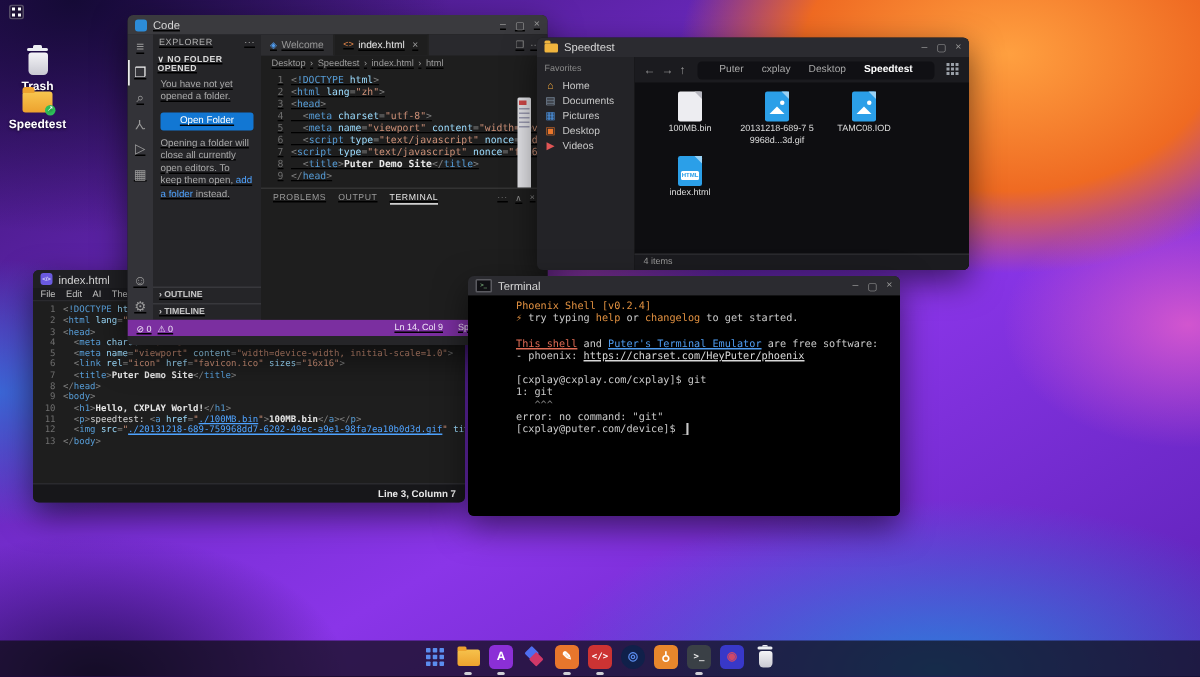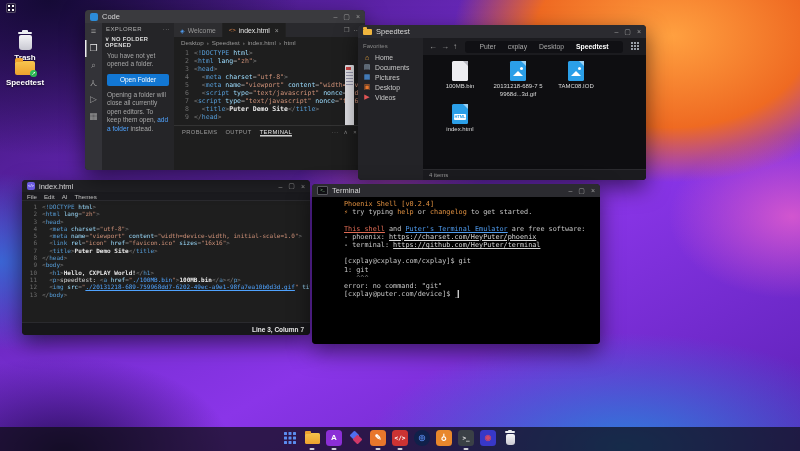--- a/index.html
+++ b/index.html
@@ -32,21 +32,21 @@
   #puter-logo{position:absolute;left:6px;top:3px;width:10px;height:10px;border-radius:2px;background:rgba(30,20,50,.8);
     box-shadow:inset 0 0 0 1px rgba(255,255,255,.25);}
   #puter-logo i{position:absolute;left:2px;top:2px;width:2px;height:2px;background:#fff;box-shadow:4px 0 #fff,0 4px #fff,4px 4px #fff;}
   
   .mono,.cl,.trow{font-family:"DejaVu Sans Mono",monospace;}
   .cl{display:flex;white-space:pre;overflow:hidden;}
   .ln{width:15px;text-align:right;padding-right:5px;color:#6e6e6e;flex:none;}
   .tk-tag{color:#569cd6}.tk-attr{color:#9cdcfe}.tk-str{color:#ce9178}.tk-pun{color:#808080}
   .tk-txt{color:#d4d4d4}.tk-lnk{color:#4fa3ff;text-decoration:underline}.tk-bold{color:#e8e8e8;font-weight:bold}
   
-  #vscode{left:85px;top:10px;width:280px;height:160px;z-index:3;background:#252528;}
+  #vscode{left:85px;top:10px;width:280px;height:220px;z-index:3;background:#252528;text-decoration:underline;}
   #vscode .tbar{height:13px;background:#3a3a3e;}
   .vs-logo{width:8px;height:8px;border-radius:2px;background:#2c8cd8;flex:none;}
   #vs-body{display:flex;height:190px;}
   #vs-activity{width:17px;background:#333338;display:flex;flex-direction:column;align-items:center;color:#9a9a9a;font-size:9px;}
   #vs-activity .ai{height:17px;line-height:17px;width:100%;text-align:center;}
   #vs-activity .ai.active{color:#ececec;box-shadow:inset 1.5px 0 0 #ececec;}
   #vs-activity .spacer{flex:1;}
   .flip{display:inline-block;transform:scaleY(-1);}
   #vs-explorer{width:72px;background:#252528;color:#b6b6b6;font-size:6.5px;display:flex;flex-direction:column;}
   .ex-head{display:flex;padding:3px 4px 2px;color:#b0b0b0;letter-spacing:.4px;font-size:6px;}
@@ -393,21 +393,20 @@
           <span>▢</span>
           <span>×</span>
         </span>
     </div>
     <div id="term-body">
         <div class="trow"><span class="t-o">Phoenix Shell [v0.2.4]</span></div>
         <div class="trow"><span class="t-o">⚡ </span><span class="t-w">try typing </span><span class="t-o">help</span><span class="t-w"> or </span><span class="t-o">changelog</span><span class="t-w"> to get started.</span></div>
         <div class="trow">&nbsp;</div>
         <div class="trow"><span class="t-lr">This shell</span><span class="t-w"> and </span><span class="t-lb">Puter's Terminal Emulator</span><span class="t-w"> are free software:</span></div>
         <div class="trow"><span class="t-w">- phoenix: </span><span class="t-lw">https://charset.com/HeyPuter/phoenix</span></div>
-        <div class="trow"><span class="t-w">- terminal: </span><span class="t-lw">https://github.com/HeyPuter/terminal</span></div>
         <div class="trow">&nbsp;</div>
         <div class="trow"><span class="t-w">[cxplay@cxplay.com/cxplay]$ git</span></div>
         <div class="trow"><span class="t-w">1: git</span></div>
         <div class="trow"><span class="t-d">   ^^^</span></div>
         <div class="trow"><span class="t-w">error: no command: "git"</span></div>
         <div class="trow"><span class="t-w">[cxplay@puter.com/device]$ </span><span class="t-cur">▊</span></div>
       </div>
   </div>
 
   <div id="taskbar">

